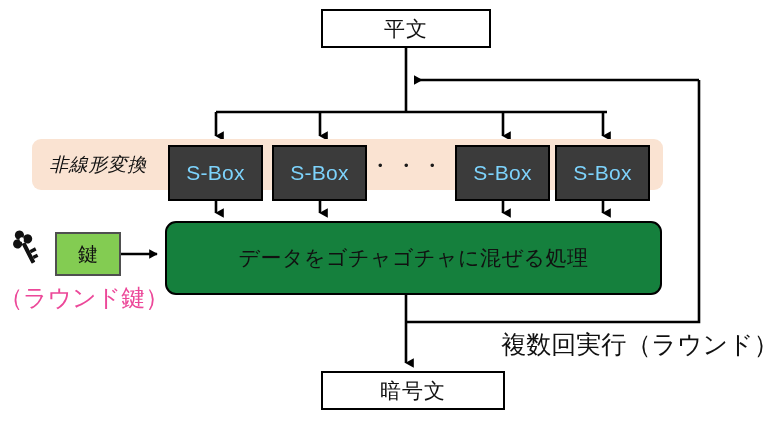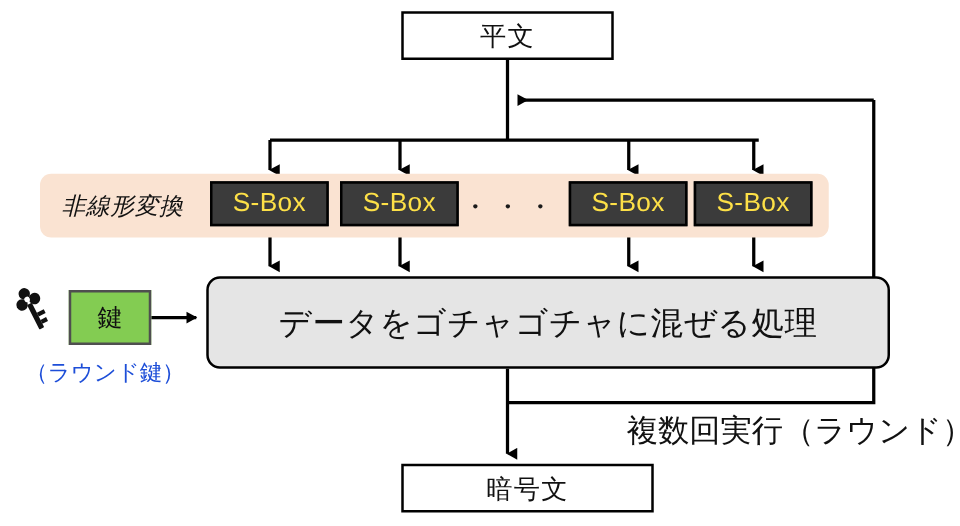--- a/index.html
+++ b/index.html
@@ -45,21 +45,21 @@
   }
   #plaintext-box {
     left: 321px;
     top: 9px;
     width: 170px;
     height: 39px;
   }
   #ciphertext-box {
     left: 321px;
     top: 371px;
-    width: 202px;
+    width: 184px;
     height: 39px;
   }
   
   #nonlinear-band {
     left: 32px;
     top: 139px;
     width: 631px;
     height: 51px;
     background: #fae3d2;
     border-radius: 9px;
@@ -77,25 +77,25 @@
     align-items: center;
     justify-content: center;
     color: #111111;
     font-style: italic;
   }
   
   .sbox {
     position: absolute;
     top: 145px;
     width: 95px;
-    height: 36px;
+    height: 56px;
     box-sizing: border-box;
     background: #3b3b3b;
     border: 2.5px solid #000000;
-    color: #fde047;
+    color: #7dd3fc;
     font-size: 21px;
     display: flex;
     align-items: center;
     justify-content: center;
     letter-spacing: 0.3px;
   }
   #sbox-1 { left: 168px; }
   #sbox-2 { left: 272px; }
   #sbox-3 { left: 455px; }
   #sbox-4 { left: 555px; }
@@ -109,26 +109,26 @@
     align-items: center;
     justify-content: center;
     font-size: 22px;
     letter-spacing: 4px;
     color: #1a1a1a;
   }
   
   #mix-box {
     left: 165px;
     top: 221px;
-    width: 547px;
+    width: 497px;
     height: 74px;
-    background: #e5e5e5;
+    background: #15803d;
     border: 2.5px solid #000000;
     border-radius: 11px;
-    font-size: 26px;
+    font-size: 21px;
     letter-spacing: 0.5px;
     color: #111111;
   }
   
   #key-box {
     left: 55px;
     top: 232px;
     width: 66px;
     height: 44px;
     background: #83cc52;
@@ -138,22 +138,22 @@
   }
   #round-key-caption {
     position: absolute;
     left: 4px;
     top: 285px;
     width: 160px;
     height: 26px;
     display: flex;
     align-items: center;
     justify-content: center;
-    font-size: 18px;
-    color: #1d4ed8;
+    font-size: 24px;
+    color: #ec4899;
     white-space: nowrap;
   }
   #key-icon {
     position: absolute;
     left: 4px;
     top: 224px;
     width: 44px;
     height: 48px;
   }
   

